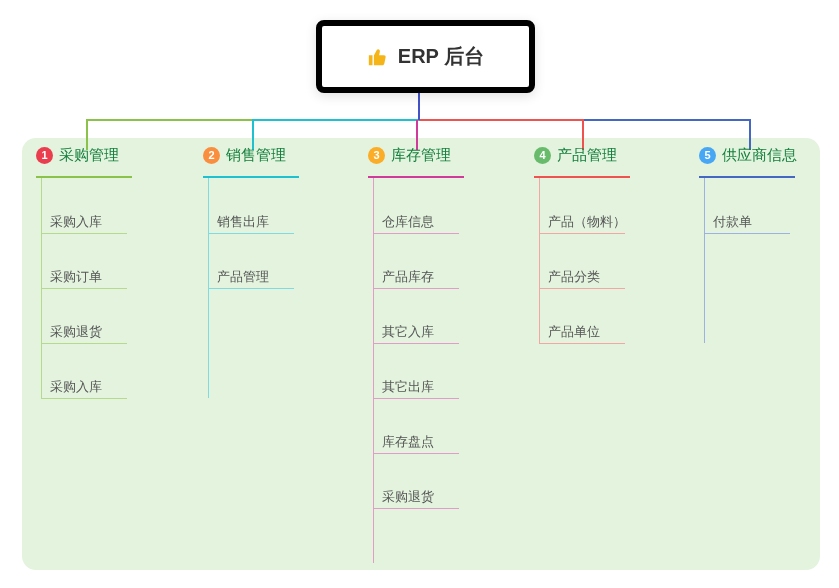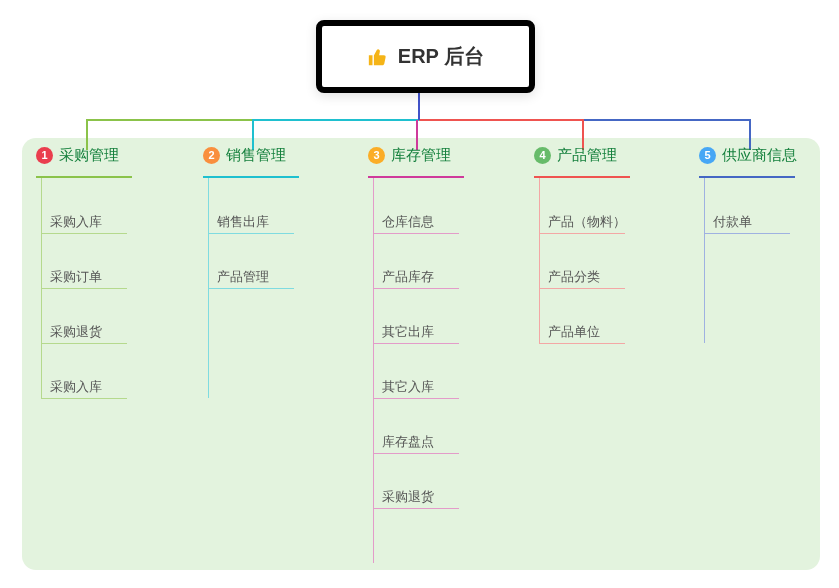--- a/index.html
+++ b/index.html
@@ -116,25 +116,25 @@
     <div class="children">
       <div class="child">
         <span class="child-label">仓库信息</span>
         <i class="child-line"></i>
       </div>
       <div class="child">
         <span class="child-label">产品库存</span>
         <i class="child-line"></i>
       </div>
       <div class="child">
-        <span class="child-label">其它出库</span>
+        <span class="child-label">其它入库</span>
         <i class="child-line"></i>
       </div>
       <div class="child">
-        <span class="child-label">其它入库</span>
+        <span class="child-label">其它出库</span>
         <i class="child-line"></i>
       </div>
       <div class="child">
         <span class="child-label">库存盘点</span>
         <i class="child-line"></i>
       </div>
       <div class="child">
         <span class="child-label">采购退货</span>
         <i class="child-line"></i>
       </div>

